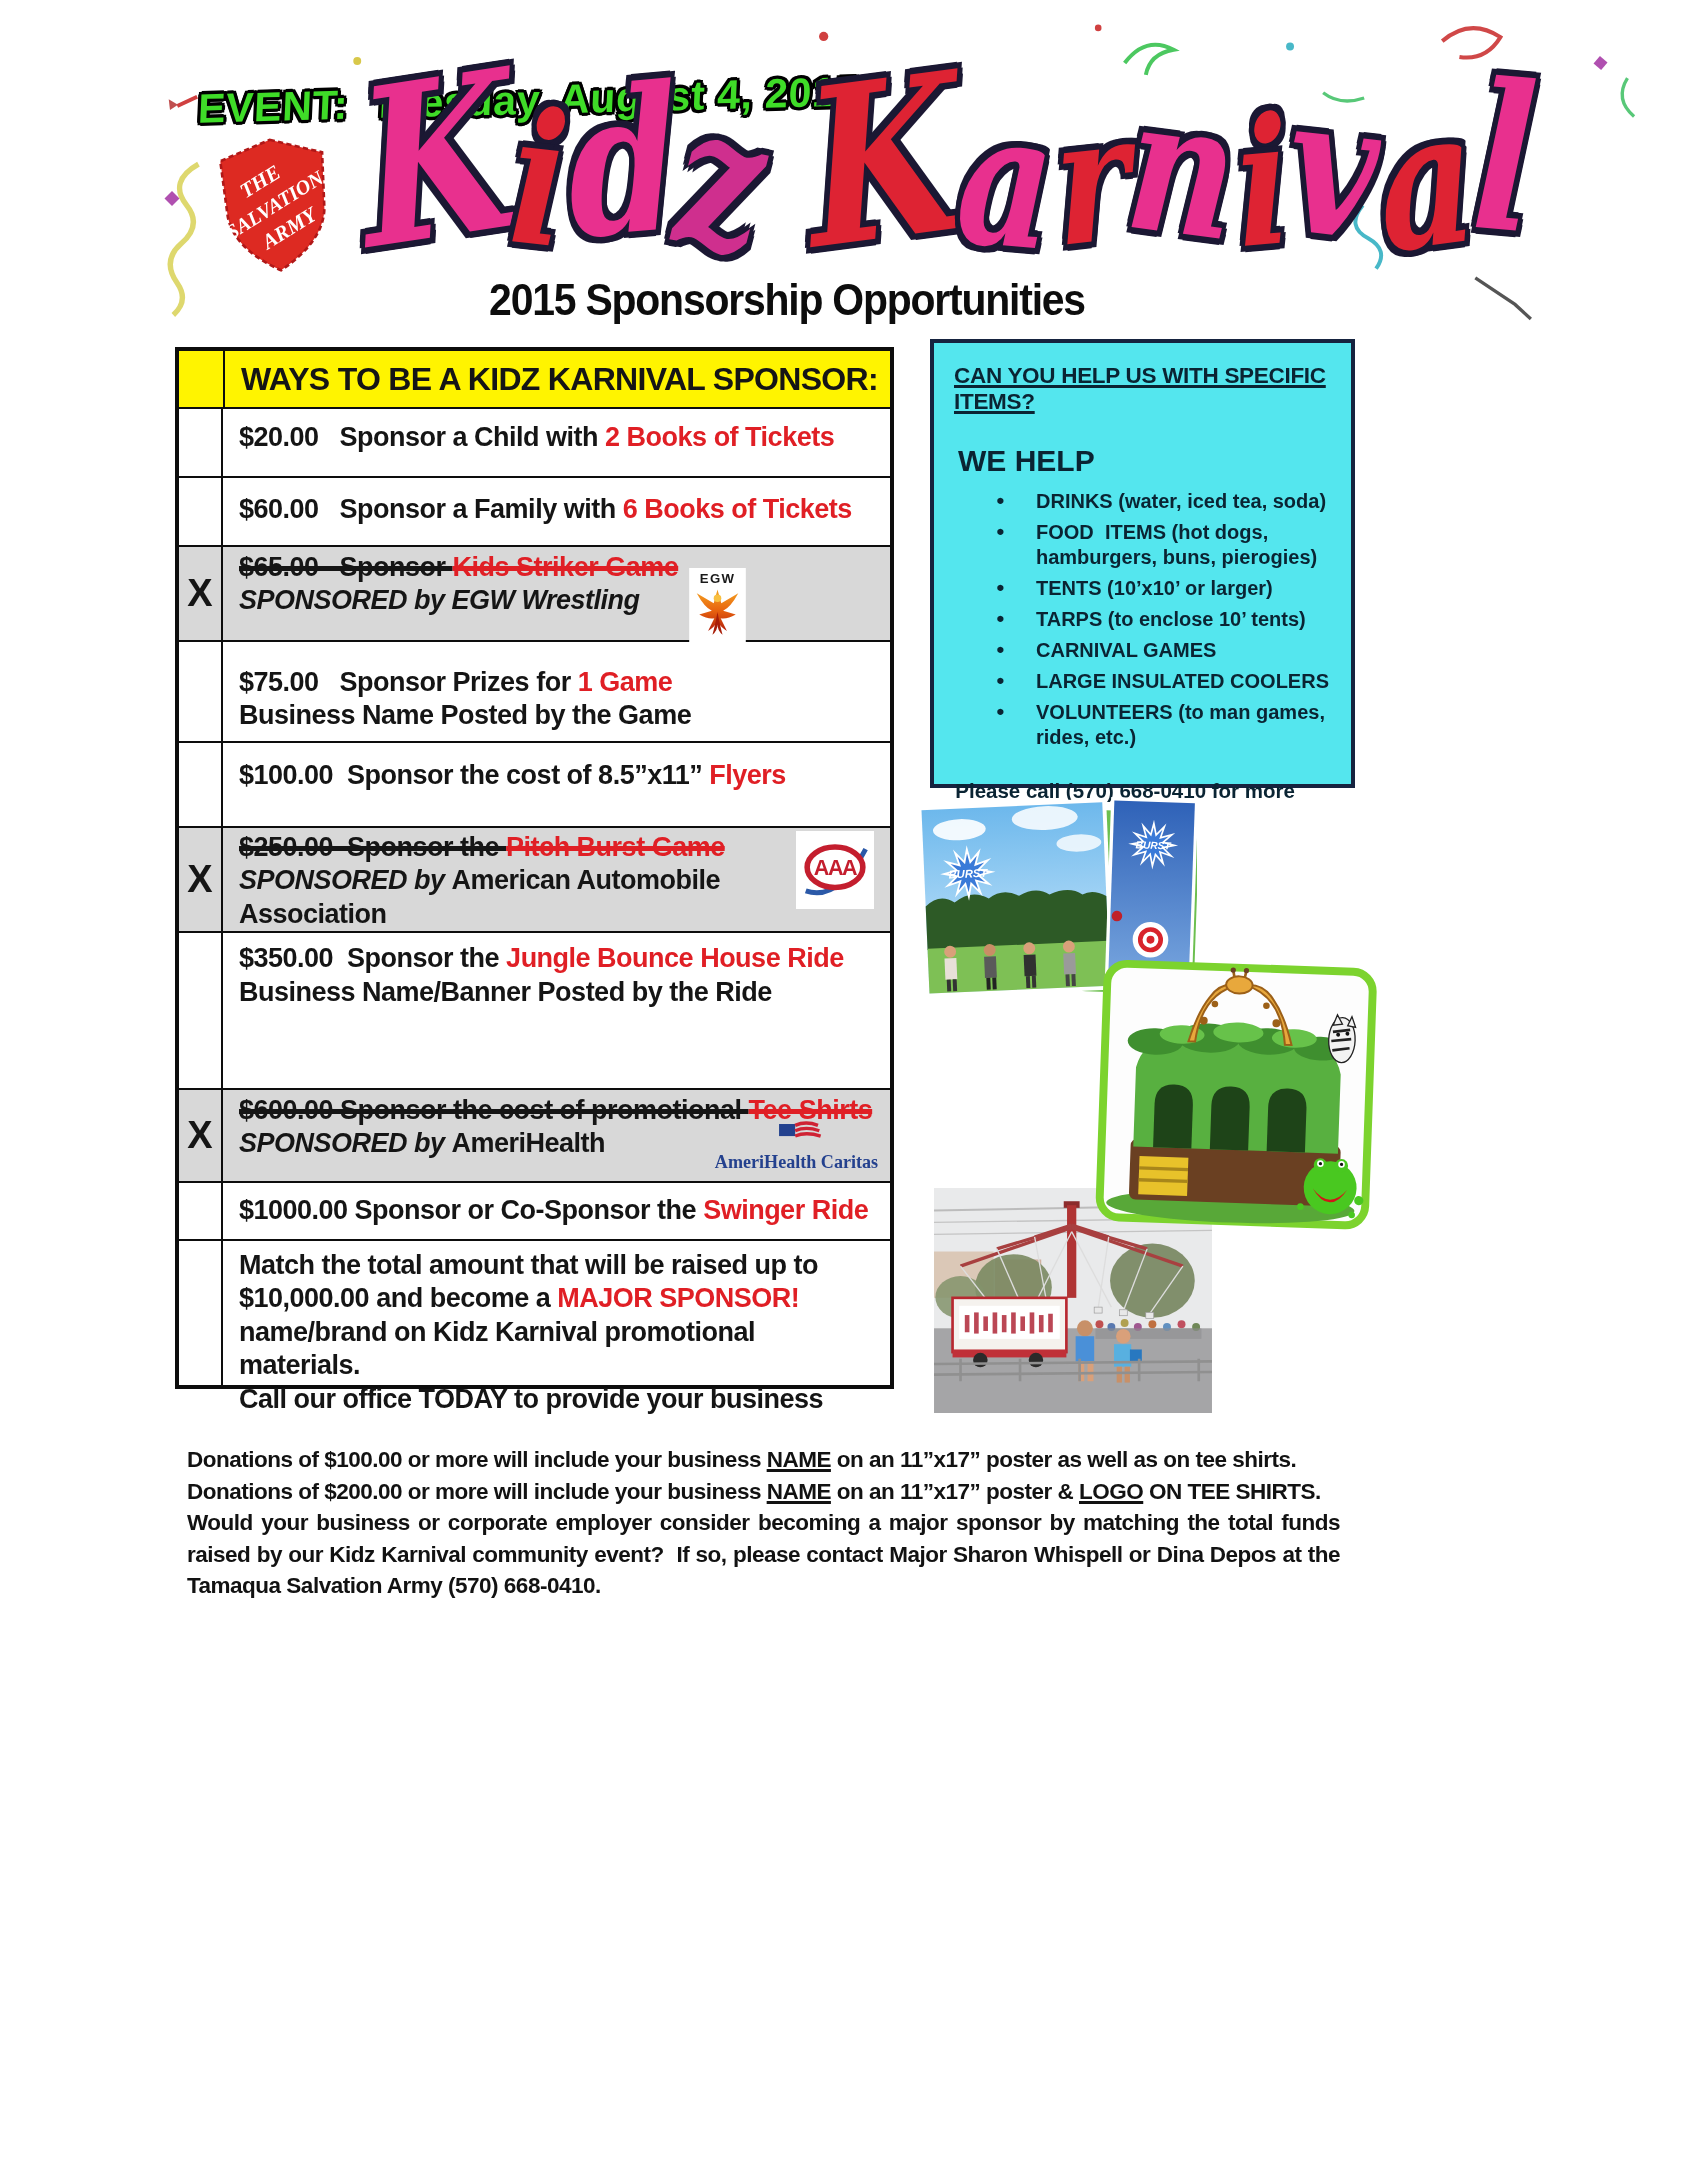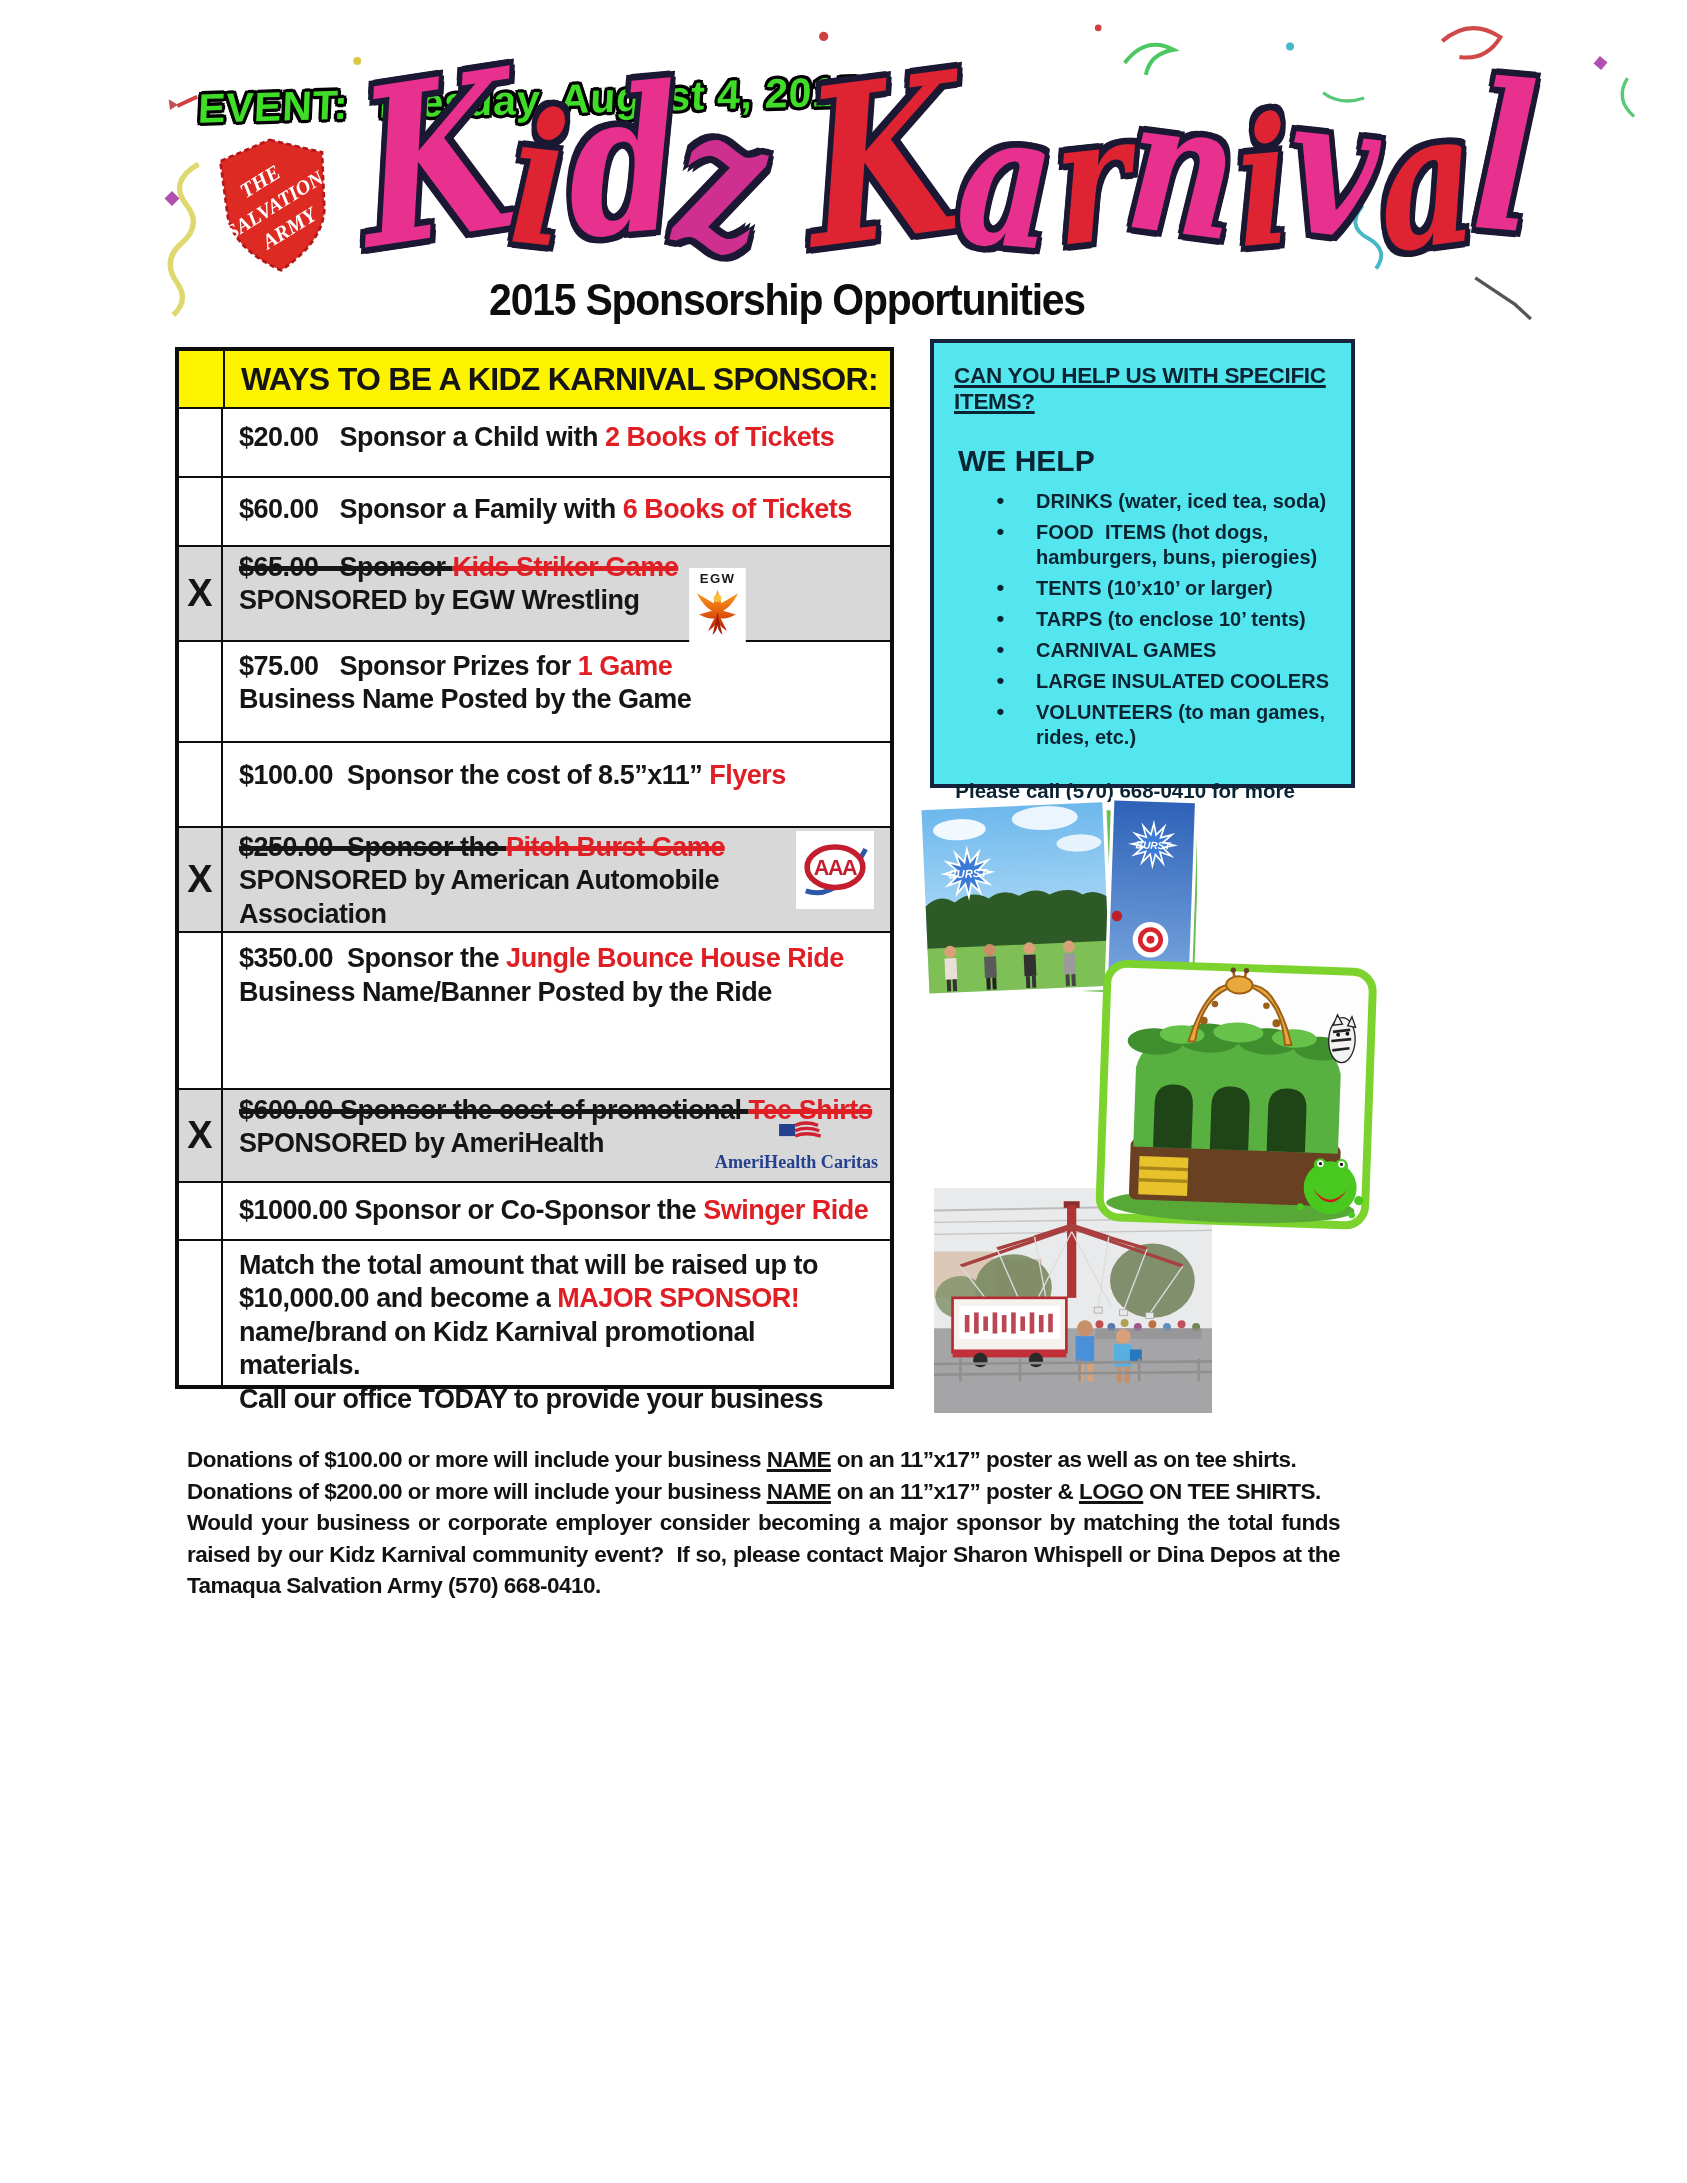--- a/index.html
+++ b/index.html
@@ -43,21 +43,21 @@
   .thead .hcell { flex:1; font-size:32px; font-weight:bold; color:#151515; padding:10px 0 0 16px; letter-spacing:-0.7px; }
   .trow { display:flex; border-top:2.6px solid #0d0d0d; box-sizing:border-box; background:#fff; }
   .trow.gray { background:#d8d8d8; }
   .xcell { width:44px; border-right:2.6px solid #0d0d0d; display:flex; align-items:center; justify-content:center;
            font-size:38px; font-weight:bold; color:#151515; box-sizing:border-box; }
   .ccell { flex:1; padding:6.6px 8px 0 16px; position:relative; box-sizing:border-box; }
   .tline { font-size:27px; font-weight:bold; color:#151515; line-height:1.24; letter-spacing:-0.5px; }
   .s-r  { color:#e01f25; }
   .s-bs { text-decoration:line-through; text-decoration-thickness:4.6px; }
   .s-rs { color:#e01f25; text-decoration:line-through; text-decoration-thickness:4.6px; }
-  .s-bi { }
+  .s-bi { font-style:italic; }
   .s-bu { text-decoration:underline; text-decoration-thickness:2.6px; }
   .rowlogo { position:absolute; }
   .logo-egw { right:144px; top:21px; width:57px; height:78px; }
   .logo-aaa { right:16px; top:3.3px; width:78px; height:78px; }
   .logo-amerihealth { right:9.3px; top:26.5px; width:169px; height:65px; }
   
   .help-box {
     position:absolute; left:930px; top:339px; width:425px; height:449px;
     background:#54e6ee; border:4px solid #16233f; box-sizing:border-box;
     padding:20px 14.6px 0 20px; color:#0a2433;
@@ -151,21 +151,21 @@
       </linearGradient>
     </defs>
     <path d="M45 34 L51 56 L78 40 Q66 62 54 68 L74 74 Q60 82 50 80 L60 100 Q50 94 45 85 Q40 94 30 100 L40 80 Q30 82 16 74 L36 68 Q24 62 12 40 L39 56 Z" fill="url(#fgrad)"></path>
     <path d="M45 70 q-4 22 -8 36 q8 -6 8 -16 q0 10 8 16 q-4 -14 -8 -36" fill="#a81e08"></path>
     <circle cx="45" cy="48" r="6" fill="#f8c040"></circle>
   </svg>
           </div>
         </div>
         <div class="trow" style="height: 101px;">
           <div class="xcell"></div>
-          <div class="ccell" style="padding-top: 8px;">
+          <div class="ccell" style="padding-top: 24px;">
             <div class="tline"><span class="s-b">$75.00 &nbsp;&nbsp;Sponsor Prizes for </span><span class="s-r">1 Game</span></div>
             <div class="tline"><span class="s-b">Business Name Posted by the Game</span></div>
           </div>
         </div>
         <div class="trow" style="height: 85px;">
           <div class="xcell"></div>
           <div class="ccell" style="padding-top: 16px;">
             <div class="tline"><span class="s-b">$100.00 &nbsp;Sponsor the cost of 8.5”x11” </span><span class="s-r">Flyers</span></div>
           </div>
         </div>

